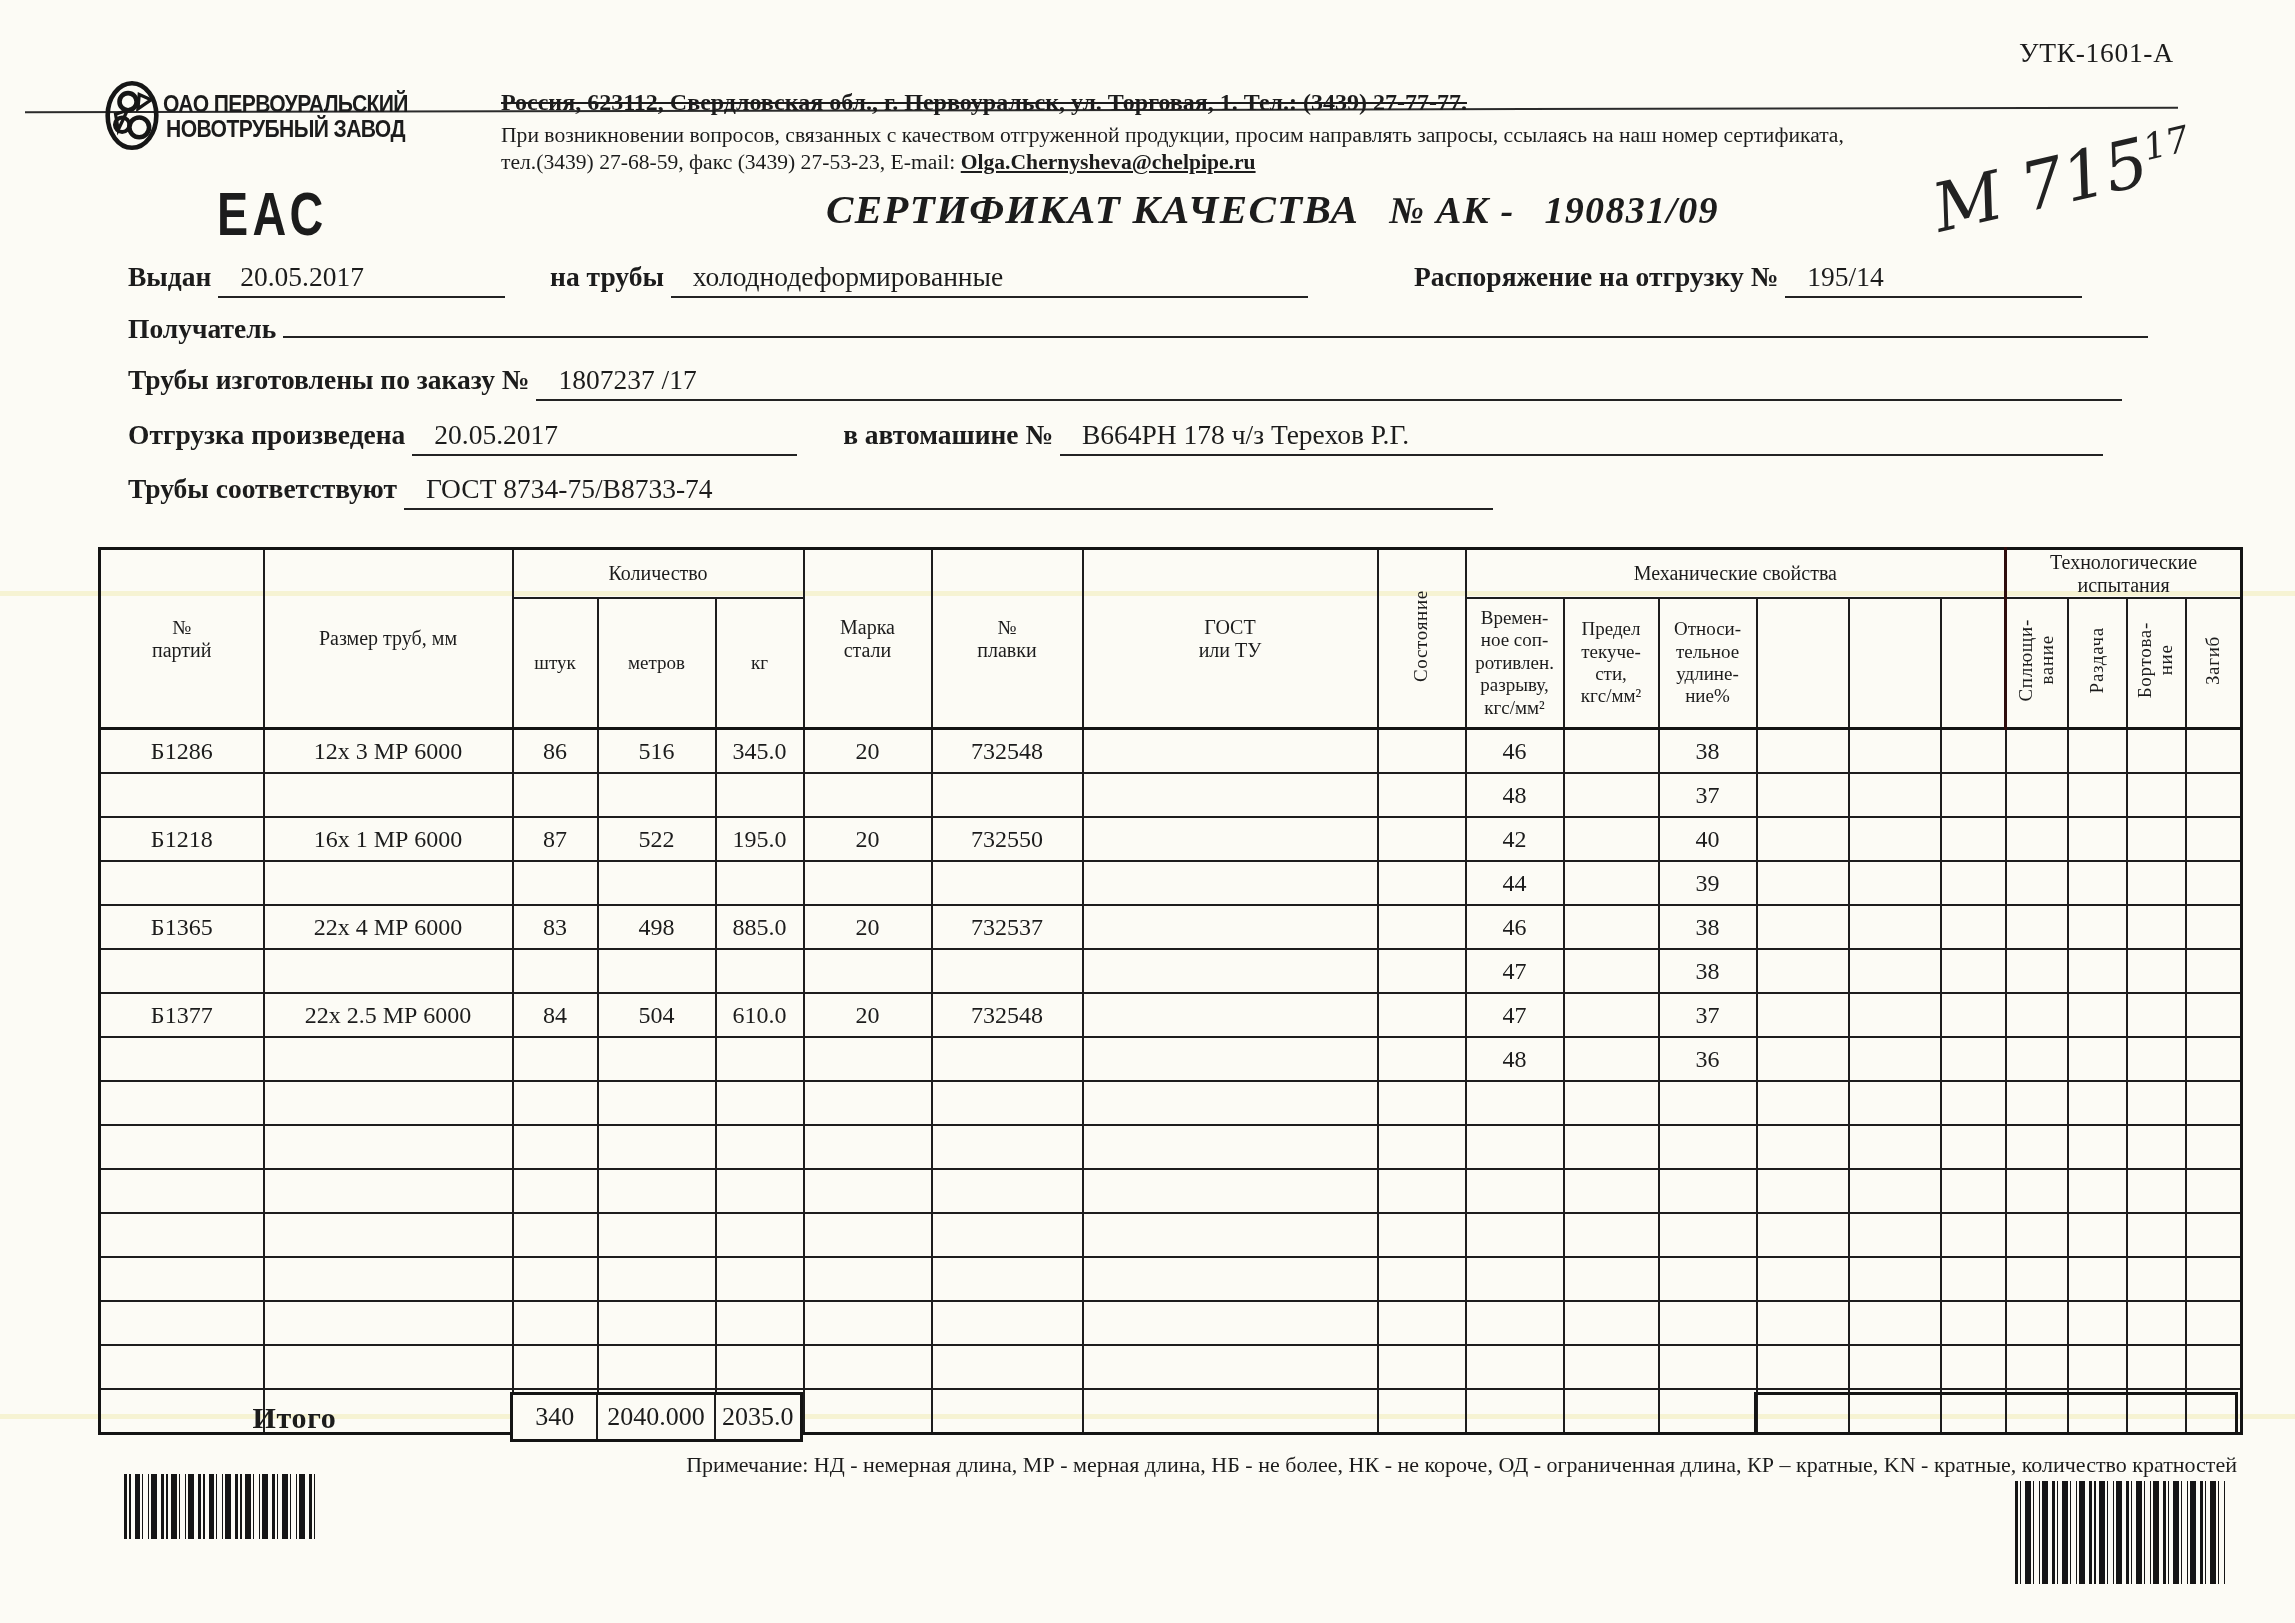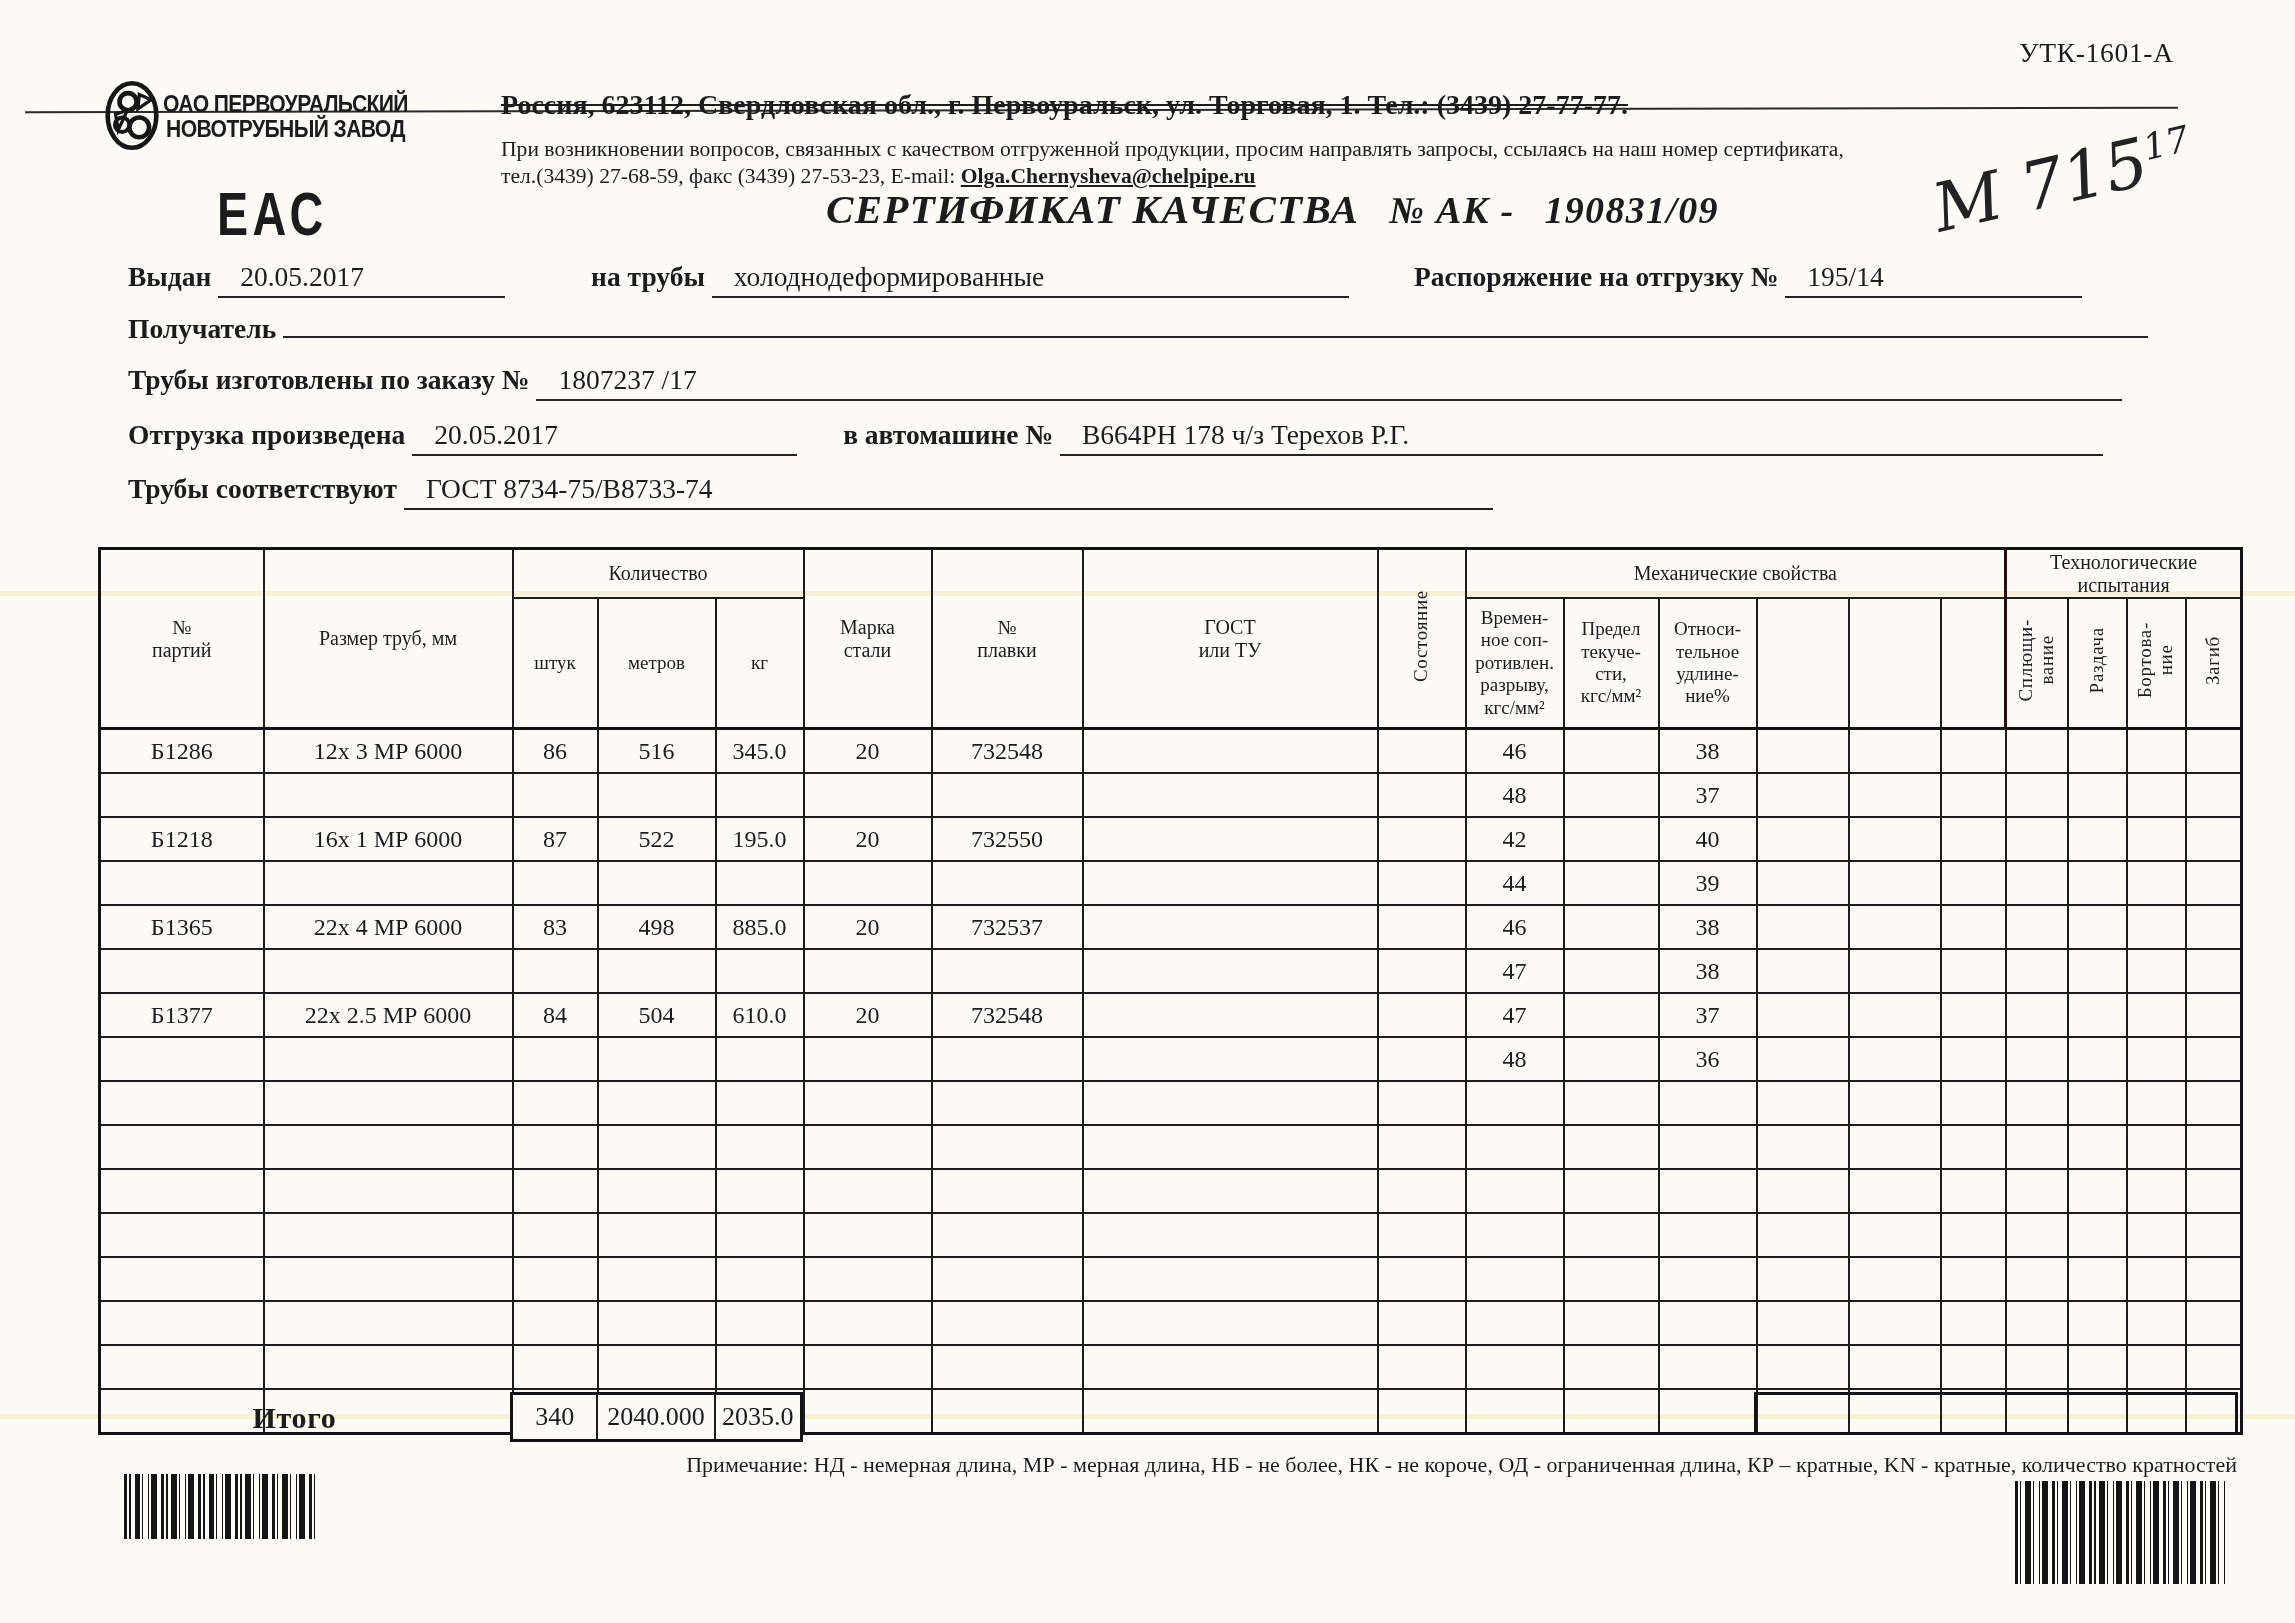--- a/index.html
+++ b/index.html
@@ -14,21 +14,21 @@
   .strike-line { position:absolute; left:25px; top:109px; width:2153px; height:2px; background:#2b2b2b; transform:rotate(-0.12deg); }
   .scan-streak { position:absolute; left:0; width:100%; height:4.6px; background:rgba(226,214,90,0.22); }
 
   
   .logo { position:absolute; left:105px; top:80px; display:flex; align-items:center; gap:3.9px;text-align:center; }
   .logo-text { font-family:"Liberation Sans", sans-serif; font-weight:bold; font-size:24px; line-height:1.04; letter-spacing:-0.7px; transform:scaleX(.88); transform-origin:left center; white-space:pre-line; }
   .eac { position:absolute; left:217px; top:178px; font-family:"Liberation Sans", sans-serif; font-weight:bold; font-size:55px; letter-spacing:5.2px; transform:scaleY(1.12) scaleX(.85); transform-origin:left top; }
 
   
   .addr { position:absolute; left:501px; top:87px; width:1401px; font-size:21.6px; line-height:1.25; }
-  .addr-line1 { font-weight:bold; font-size:28px; text-decoration:line-through; margin-bottom:14px; }
+  .addr-line1 { font-weight:bold; font-size:24px; text-decoration:line-through; margin-bottom:5px; }
   .email { font-weight:bold; text-decoration:underline; }
 
   .form-code { position:absolute; left:2019px; top:37px; font-size:27.5px; letter-spacing:0.7px; }
 
   .title-row { position:absolute; left:826px; top:185px; display:flex; gap:30px; align-items:baseline; font-weight:bold; font-style:italic; }
   .title-main { font-size:41px; letter-spacing:1.3px; }
   .title-no { font-size:38px; letter-spacing:1.3px; }
 
   .hand { position:absolute; left:1931px; top:141px; font-size:67px; font-style:italic; font-family:"DejaVu Serif", serif; transform:rotate(-13deg); color:#222; }
   .hand sup { font-size:36px; }
@@ -112,21 +112,21 @@
     <span class="title-main">СЕРТИФИКАТ КАЧЕСТВА</span>
     <span class="title-no">№  АК -</span>
     <span class="title-no">190831/09</span>
   </div>
 
   <div class="hand"><span>М 715</span><sup>17</sup></div>
 
   <div class="frow" style="left:128px; top:261px;">
     <span class="flabel">Выдан</span>
     <span class="uval" style="width:265px;">20.05.2017</span>
-    <span class="flabel" style="margin-left:79px;">на трубы</span>
+    <span class="flabel" style="margin-left:38px;">на трубы</span>
     <span class="uval" style="width:615px;">холоднодеформированные</span>
   </div>
   <div class="frow" style="left:1414px; top:261px;">
     <span class="flabel">Распоряжение на отгрузку №</span>
     <span class="uval" style="width:275px;">195/14</span>
   </div>
 
   <div class="frow" style="left:128px; top:313px;">
     <span class="flabel">Получатель</span>
     <span class="uval" style="width:1843px;"></span>

